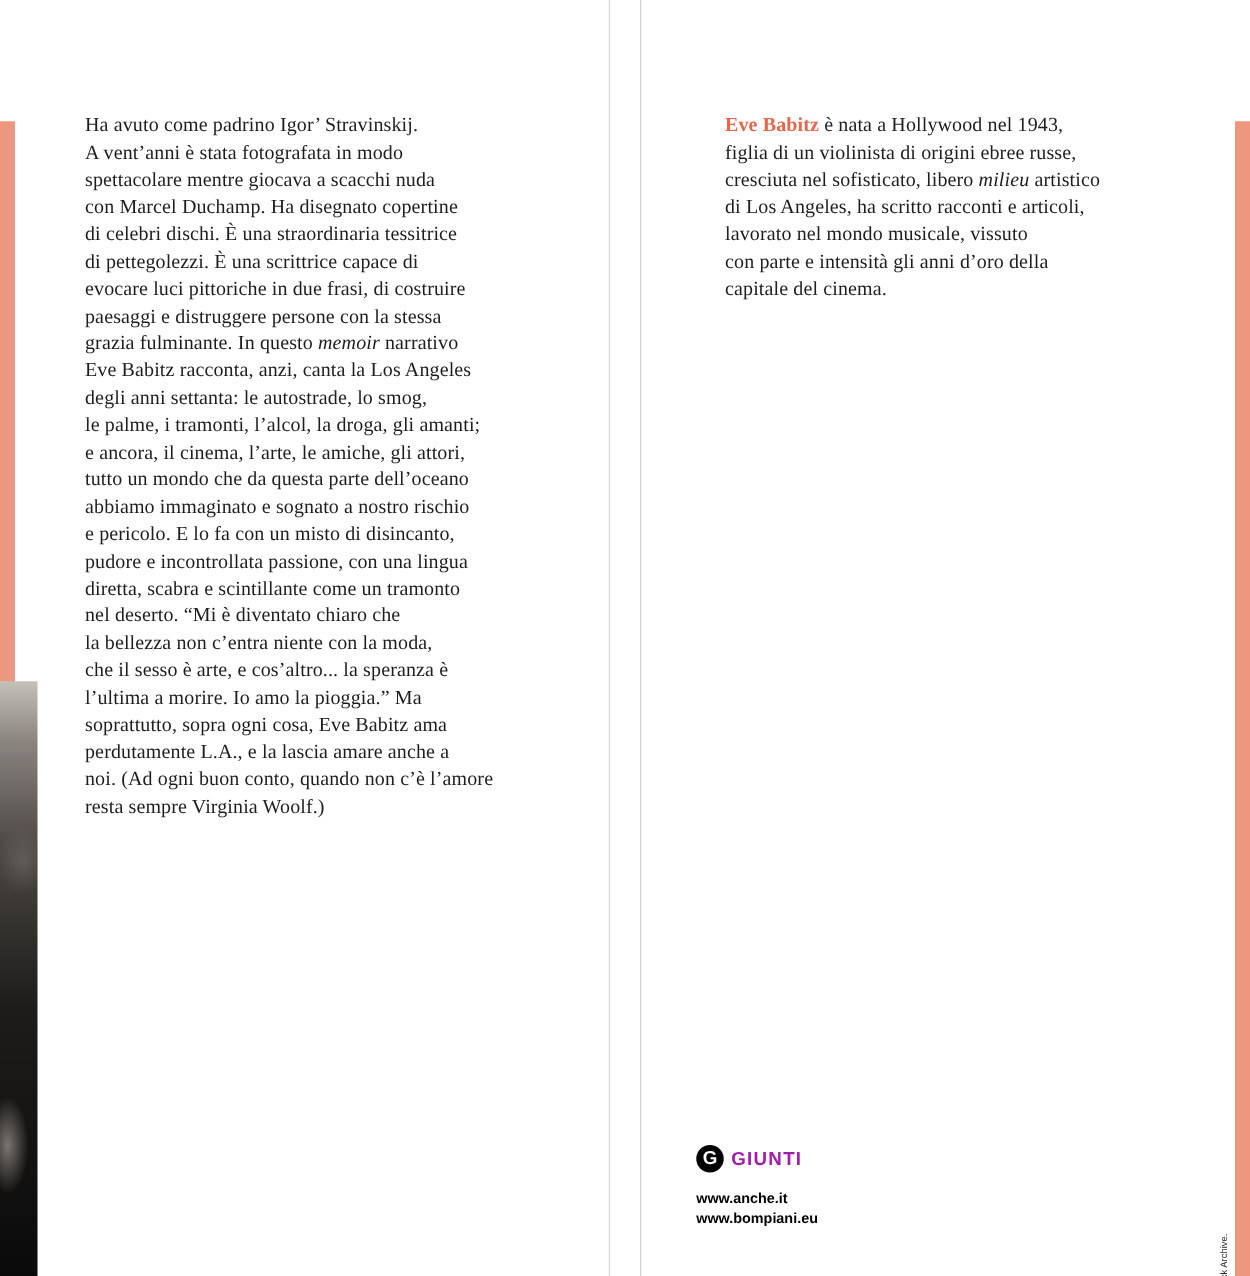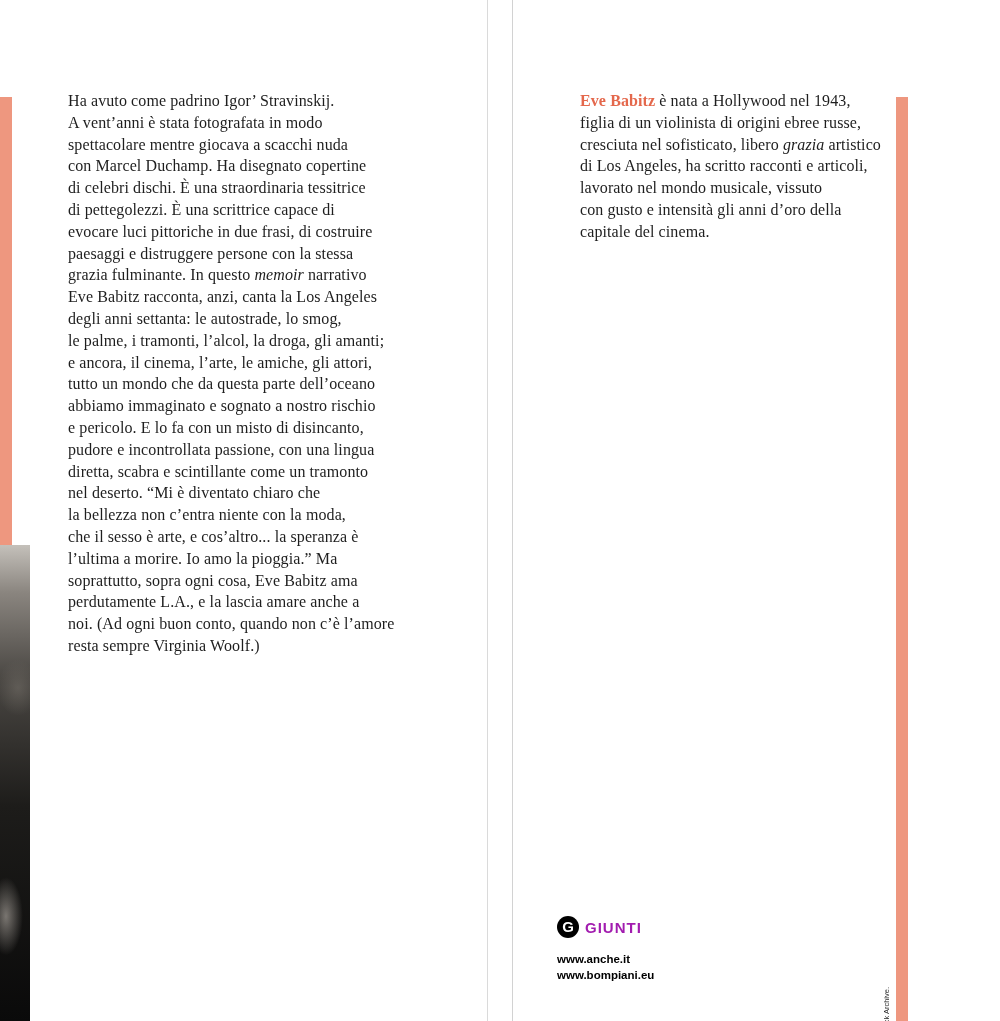--- a/index.html
+++ b/index.html
@@ -1,18 +1,18 @@
 <!DOCTYPE html>
 <html><head>
 <meta charset="utf-8">
 <style>
   html,body { margin:0; padding:0; background:#ffffff; }
   .page {
     position:relative;
-    width:908px; height:1021px;
+    width:1000px; height:1021px;
     background:#ffffff;
     overflow:hidden;
     font-family:"Liberation Serif", serif;
     color:#1e1e1e;
   }
   .strip {
     position:absolute; top:97px; bottom:0; width:12px;
   }
   .strip-left  { left:0; }
   .strip-right { right:0; }
@@ -97,24 +97,24 @@
 la bellezza non c’entra niente con la moda,
 che il sesso è arte, e cos’altro... la speranza è
 l’ultima a morire. Io amo la pioggia.” Ma
 soprattutto, sopra ogni cosa, Eve Babitz ama
 perdutamente L.A., e la lascia amare anche a
 noi. (Ad ogni buon conto, quando non c’è l’amore
 resta sempre Virginia Woolf.)</span></div>
 
   <div class="flap-text right"><span style="font-weight: bold; color: rgb(228, 104, 76);">Eve Babitz</span><span> è nata a Hollywood nel 1943,
 figlia di un violinista di origini ebree russe,
-cresciuta nel sofisticato, libero </span><span style="font-style: italic;">grazia</span><span> artistico
+cresciuta nel sofisticato, libero </span><span style="font-style: italic;">milieu</span><span> artistico
 di Los Angeles, ha scritto racconti e articoli,
 lavorato nel mondo musicale, vissuto
-con gusto e intensità gli anni d’oro della
+con parte e intensità gli anni d’oro della
 capitale del cinema.</span></div>
 
   <div class="publisher">
     <div class="logo-row">
       <span class="logo-circle">G</span>
       <span class="logo-text">GIUNTI</span>
     </div>
     <div class="urls">
       <div>www.anche.it</div>
       <div>www.bompiani.eu</div>

